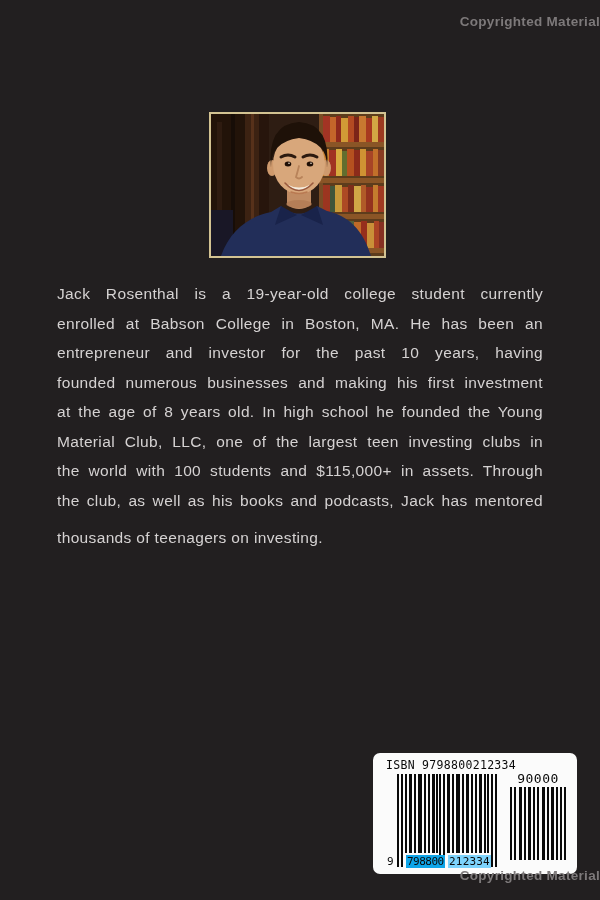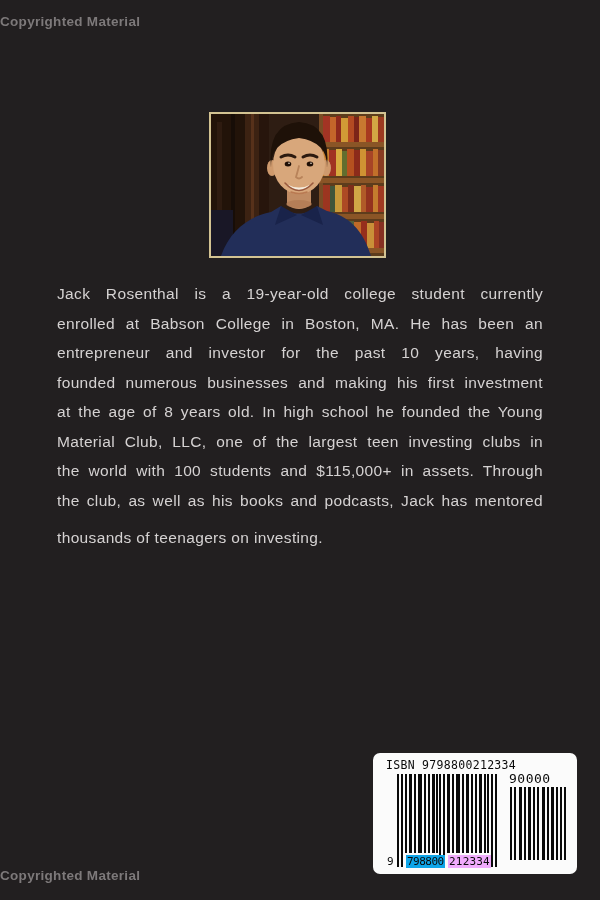--- a/index.html
+++ b/index.html
@@ -2,21 +2,21 @@
 <html><head>
 <meta charset="utf-8">
 <style>
   html,body{margin:0;padding:0;background:#221f20;}
   .page{
     position:relative;width:600px;height:900px;margin:0 auto;
     background:#221f20;overflow:hidden;
     font-family:"Liberation Sans",sans-serif;
   }
   .copyright{
-    position:absolute;left:0;right:0;text-align:left;
+    position:absolute;left:0;right:0;text-align:right;
     font-size:13.5px;font-weight:700;letter-spacing:.3px;
     color:#7d797a;
   }
   .copyright.top{top:14px;}
   .copyright.bottom{top:868px;}
   .photo-frame{
     position:absolute;left:209px;top:112px;width:177px;height:146px;
     border:2px solid #d3c392;box-sizing:border-box;background:#2e1d13;
   }
   .photo-frame svg{display:block;width:100%;height:100%;}
@@ -37,24 +37,24 @@
     letter-spacing:.3px;color:#0a0a0a;
   }
   .main-bc{position:absolute;left:14px;top:21px;width:110px;height:93px;}
   .main-bc svg{display:block;width:110px;height:93px;}
   .main-bc .digits{
     position:absolute;bottom:-1px;left:0;width:110px;height:13px;
     font-family:"DejaVu Sans Mono",monospace;font-size:11px;line-height:13px;
   }
   .main-bc .d-left{position:absolute;left:0;bottom:0;}
   .main-bc .d-g1{position:absolute;left:19px;bottom:0;letter-spacing:-0.5px;background:#0ea5e9;padding:0 1px;}
-  .main-bc .d-g2{position:absolute;left:61px;bottom:0;letter-spacing:0.2px;background:#f0abfc;padding:0 1px;}
+  .main-bc .d-g2{position:absolute;left:61px;bottom:0;letter-spacing:0.2px;background:#7dd3fc;padding:0 1px;}
   .addon-bc{position:absolute;left:136px;top:19px;width:58px;}
   .addon-digits{
-    text-align:left;font-family:"DejaVu Sans Mono",monospace;
+    text-align:center;font-family:"DejaVu Sans Mono",monospace;
     font-size:13px;line-height:14px;letter-spacing:.5px;
   }
   .addon-bc svg{display:block;width:56px;height:73px;margin:1px auto 0;}
 </style>
 </head>
 <body>
 
 <div class="page">
 
   <div class="copyright top">Copyrighted Material</div>

